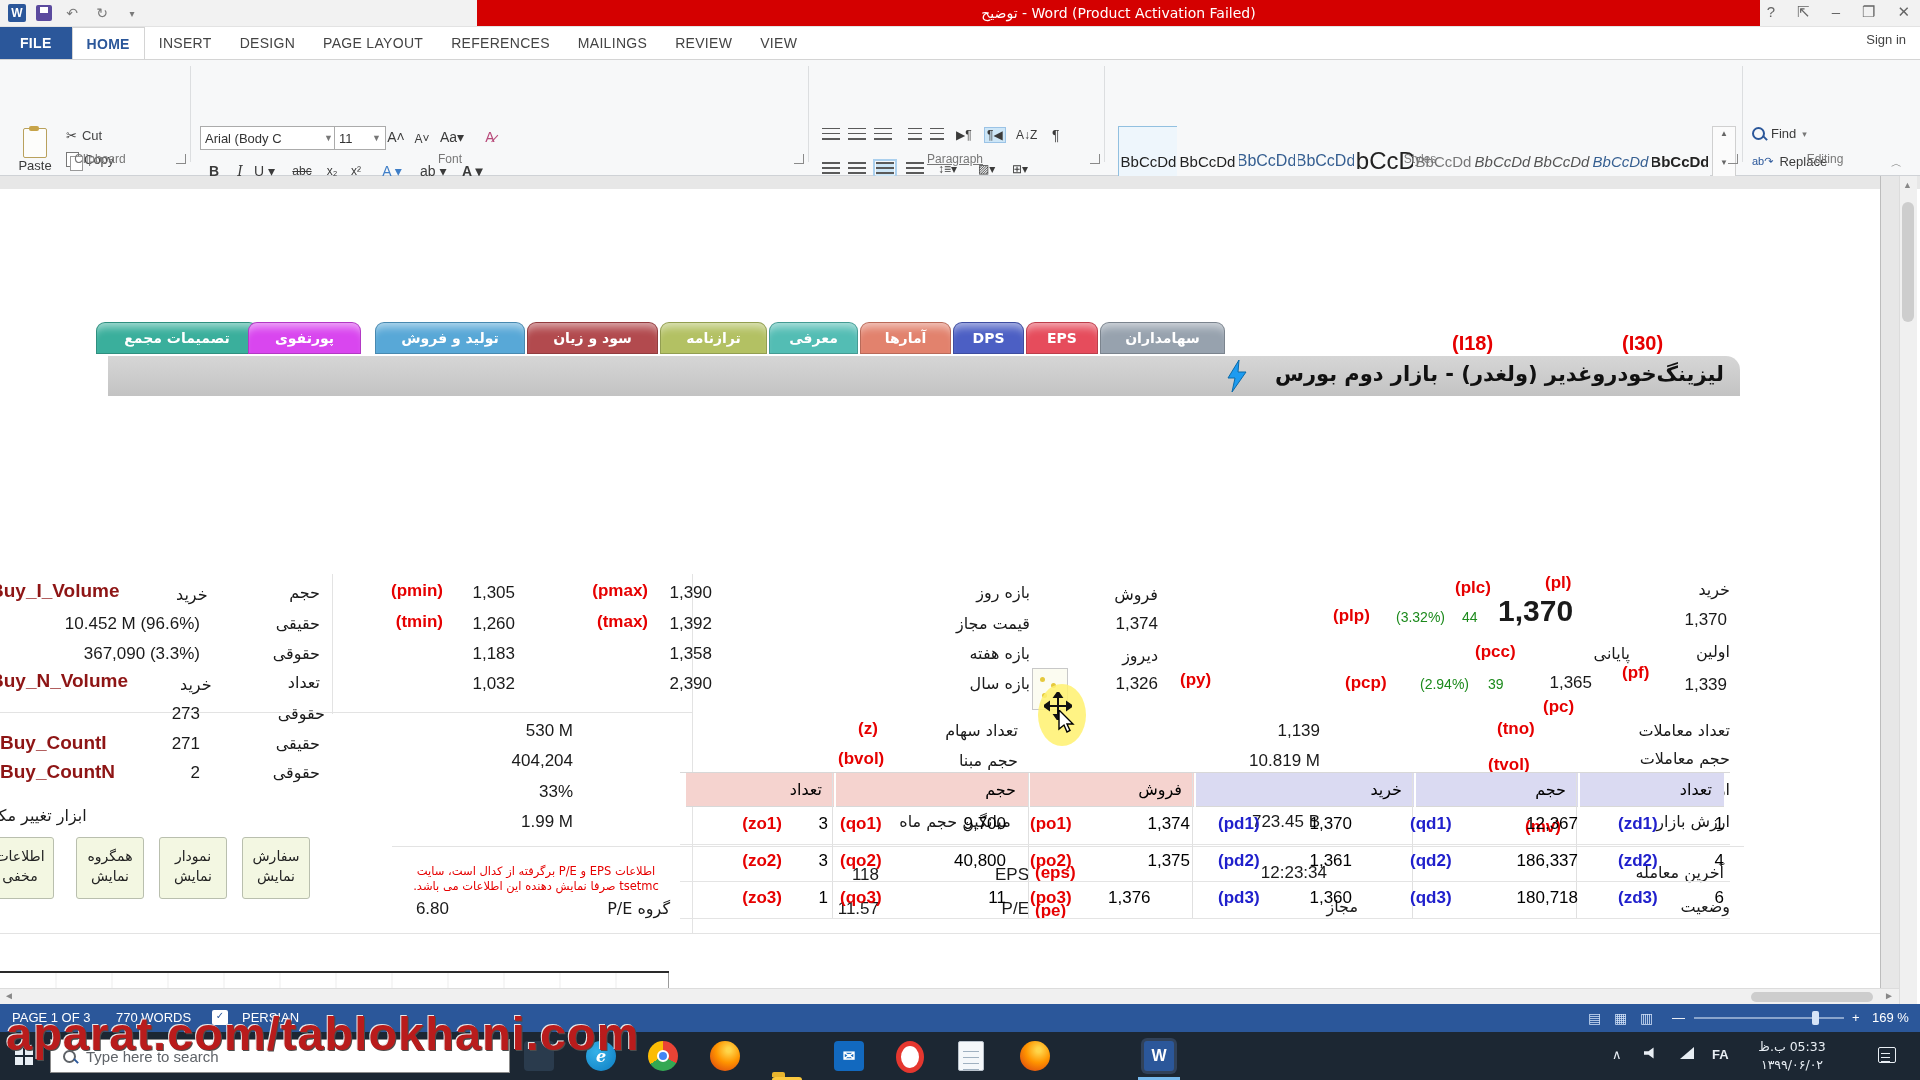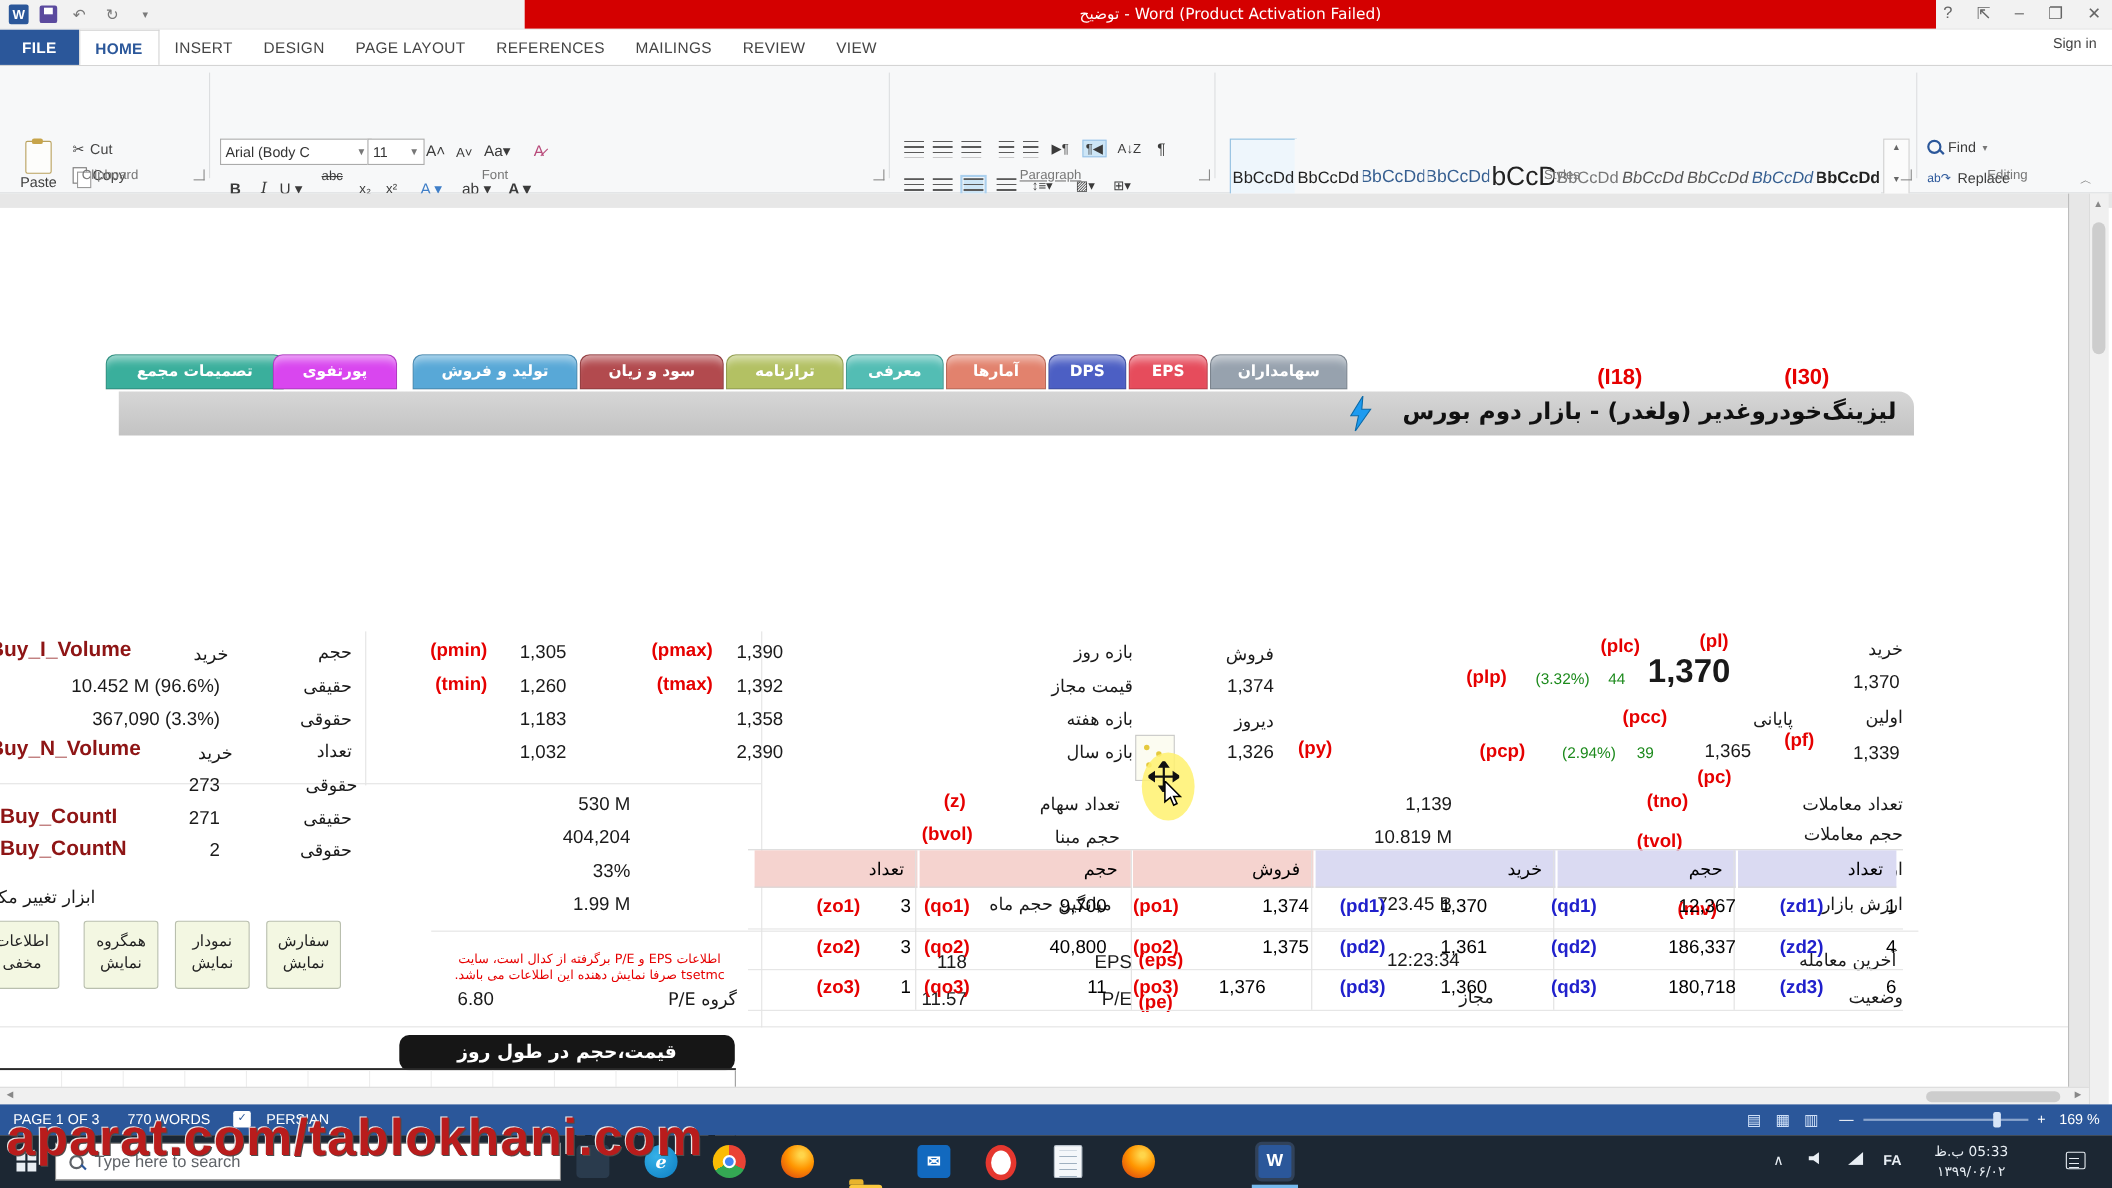--- a/index.html
+++ b/index.html
@@ -235,21 +235,21 @@
       <span>11</span>
         <span class="car">▼</span>
     </div>
     <span class="fbtn" style="left:386px;top:66px;">A˄</span>
     <span class="fbtn" style="left:412px;top:68px;font-size:12px;">A˅</span>
     <span class="fbtn" style="left:440px;top:66px;">Aa▾</span>
     <span class="fbtn" style="left:480px;top:66px;color:#b84a7a;">A̷</span>
     <span class="fbtn" style="left:204px;top:100px;font-weight:bold;">B</span>
     <span class="fbtn" style="left:230px;top:100px;font-style:italic;font-family:'DejaVu Serif',serif;">I</span>
     <span class="fbtn" style="left:254px;top:100px;text-decoration:underline;">U ▾</span>
-    <span class="fbtn" style="left:292px;top:89px;text-decoration:line-through;font-size:12px;">abc</span>
+    <span class="fbtn" style="left:292px;top:100px;text-decoration:line-through;font-size:12px;">abc</span>
     <span class="fbtn" style="left:322px;top:100px;font-size:12px;">x₂</span>
     <span class="fbtn" style="left:346px;top:100px;font-size:12px;">x²</span>
     <span class="fbtn" style="left:382px;top:100px;color:#3f7ec7;">A ▾</span>
     <span class="fbtn" style="left:420px;top:100px;border-bottom:4px solid #ffe400;">ab ▾</span>
     <span class="fbtn" style="left:462px;top:100px;border-bottom:4px solid #d40000;font-weight:bold;">A ▾</span>
     <div class="glabel" style="left:420px;width:60px;">Font</div>
     <div class="launch" style="left:794px;"></div>
 
     <div class="mini" style="left:822px;top:68px;"></div>
     <div class="mini" style="left:848px;top:68px;"></div>
@@ -482,21 +482,20 @@
         <div class="toolbtn" style="left: 159px;">
           <div>نمودار</div>
           <div>نمایش</div>
         </div>
         <div class="toolbtn" style="left: 242px;">
           <div>سفارش</div>
           <div>نمایش</div>
         </div>
       </div>
 
-    <div class="charttitle">قیمت،حجم در طول روز</div>
     <div class="chartline"></div>
     <div class="chartbox">
       <svg id="candles" width="668" height="192">
           <line x1="56" y1="0" x2="56" y2="192" stroke="#ededed" stroke-width="1"></line>
           <line x1="112" y1="0" x2="112" y2="192" stroke="#ededed" stroke-width="1"></line>
           <line x1="168" y1="0" x2="168" y2="192" stroke="#ededed" stroke-width="1"></line>
           <line x1="224" y1="0" x2="224" y2="192" stroke="#ededed" stroke-width="1"></line>
           <line x1="280" y1="0" x2="280" y2="192" stroke="#ededed" stroke-width="1"></line>
           <line x1="336" y1="0" x2="336" y2="192" stroke="#ededed" stroke-width="1"></line>
           <line x1="392" y1="0" x2="392" y2="192" stroke="#ededed" stroke-width="1"></line>

